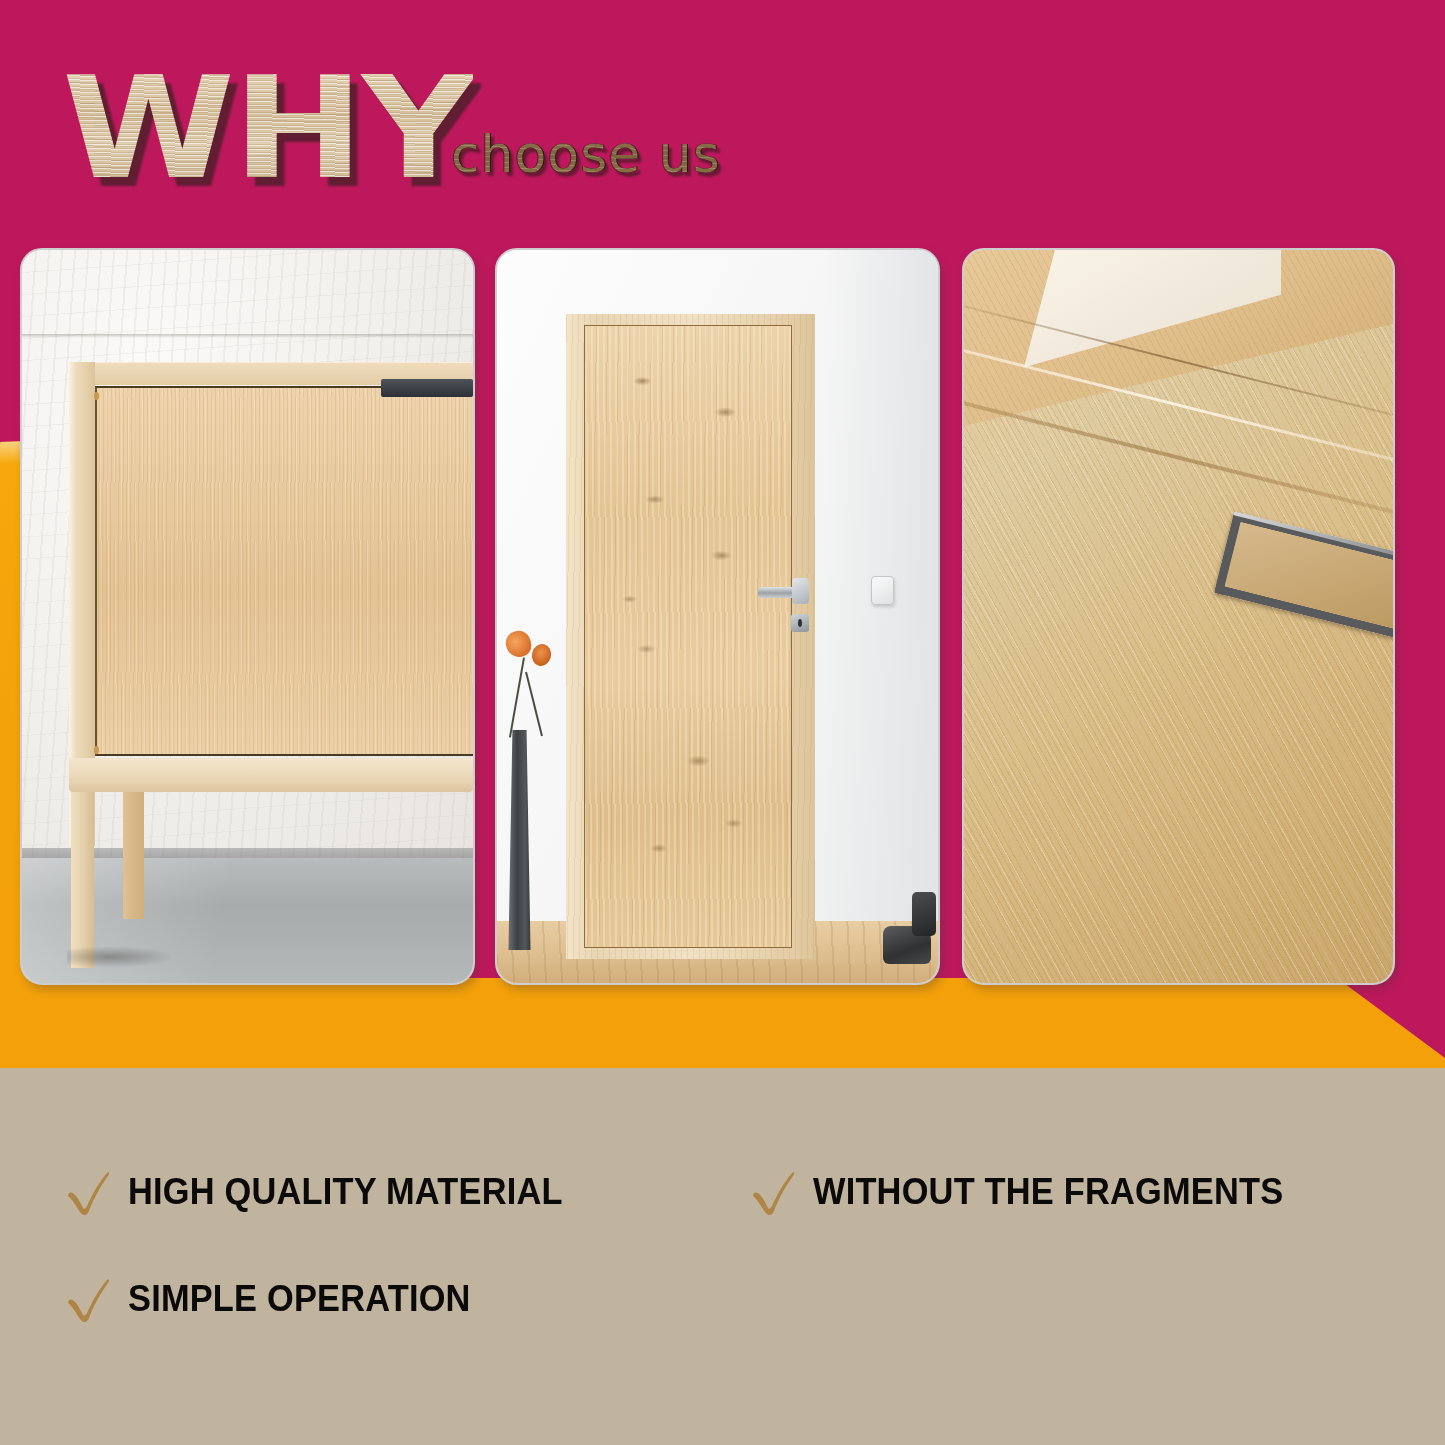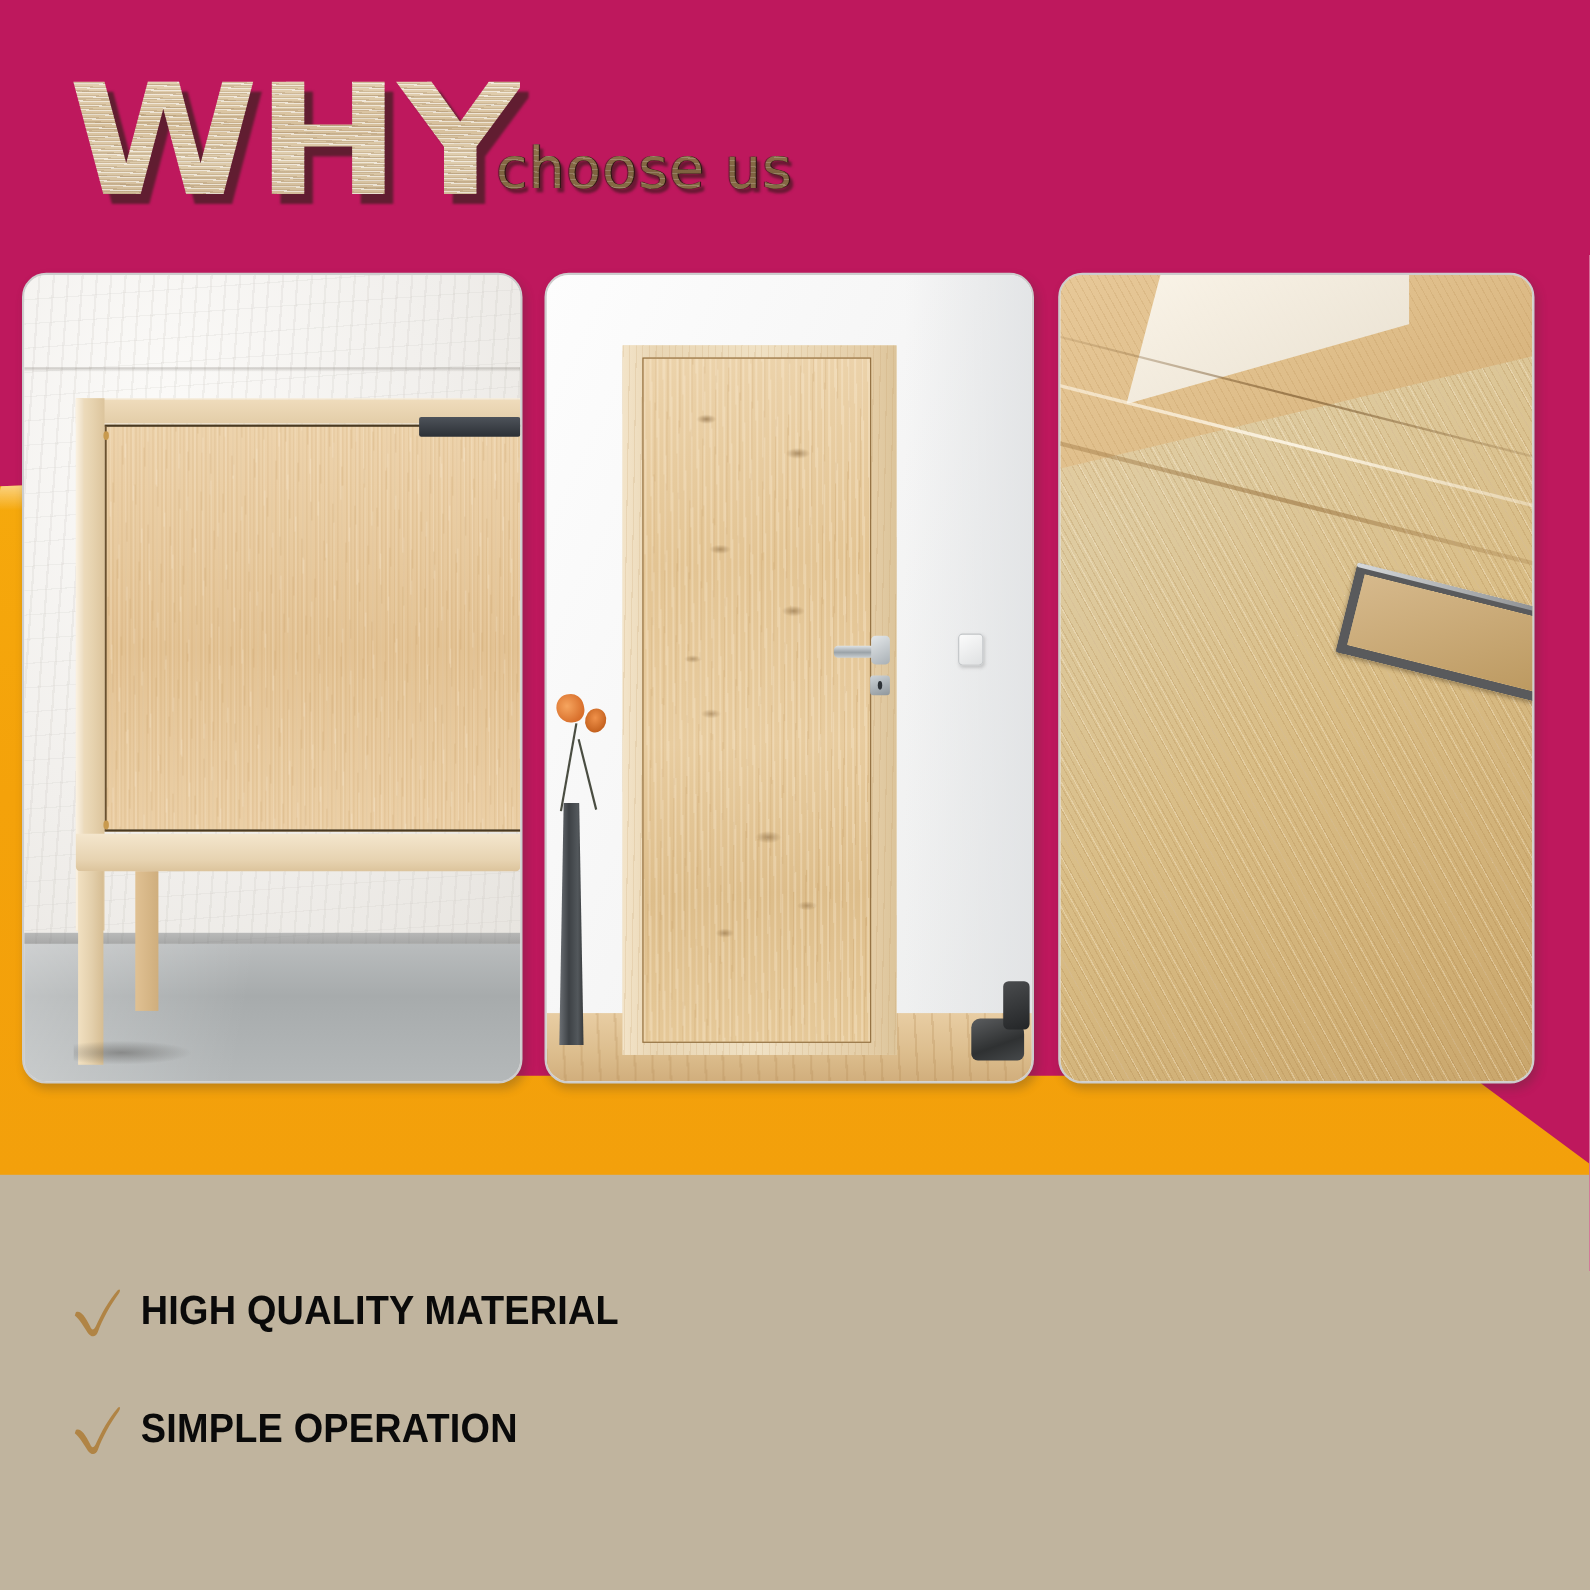--- a/index.html
+++ b/index.html
@@ -408,21 +408,21 @@
     position:absolute; left:9px; top:9px; right:0; bottom:9px;
     background:linear-gradient(150deg,#d6b98c,#bc9960);
   }
 
   
   #features-grid{
     position:absolute;
     left:0; top:0;
     width:1445px; height:377px;
     display:grid;
-    grid-template-columns:1fr;
+    grid-template-columns:1fr 1fr;
     grid-template-rows:1fr 1fr;
     padding:70px 40px 92px 66px;
     column-gap:30px;
     row-gap:0px;
   }
   .feature-item{
     display:flex;
     align-items:center;
     gap:16px;
   }
@@ -458,20 +458,26 @@
     <div id="features-grid">
 
       <div class="feature-item">
         <svg class="check-icon" viewBox="0 0 46 52">
           <path d="M3 27 C7 25 11 30 16 40 C17 43 19 44 21 40 C26 29 33 16 41 7 C43 5 44 7 42 10 C34 21 27 34 23 45 C21 50 17 50 14 46 C10 40 6 33 2 30 Z" fill="#b08445"></path>
         </svg>
         <span class="feature-label">HIGH QUALITY MATERIAL</span>
       </div>
 
 
+      <div class="feature-item">
+        <svg class="check-icon" viewBox="0 0 46 52">
+          <path d="M3 27 C7 25 11 30 16 40 C17 43 19 44 21 40 C26 29 33 16 41 7 C43 5 44 7 42 10 C34 21 27 34 23 45 C21 50 17 50 14 46 C10 40 6 33 2 30 Z" fill="#b08445"></path>
+        </svg>
+        <span class="feature-label">WITHOUT THE FRAGMENTS</span>
+      </div>
 
       <div class="feature-item">
         <svg class="check-icon" viewBox="0 0 46 52">
           <path d="M3 27 C7 25 11 30 16 40 C17 43 19 44 21 40 C26 29 33 16 41 7 C43 5 44 7 42 10 C34 21 27 34 23 45 C21 50 17 50 14 46 C10 40 6 33 2 30 Z" fill="#b08445"></path>
         </svg>
         <span class="feature-label">SIMPLE OPERATION</span>
       </div>
 
     </div>
   </div>

